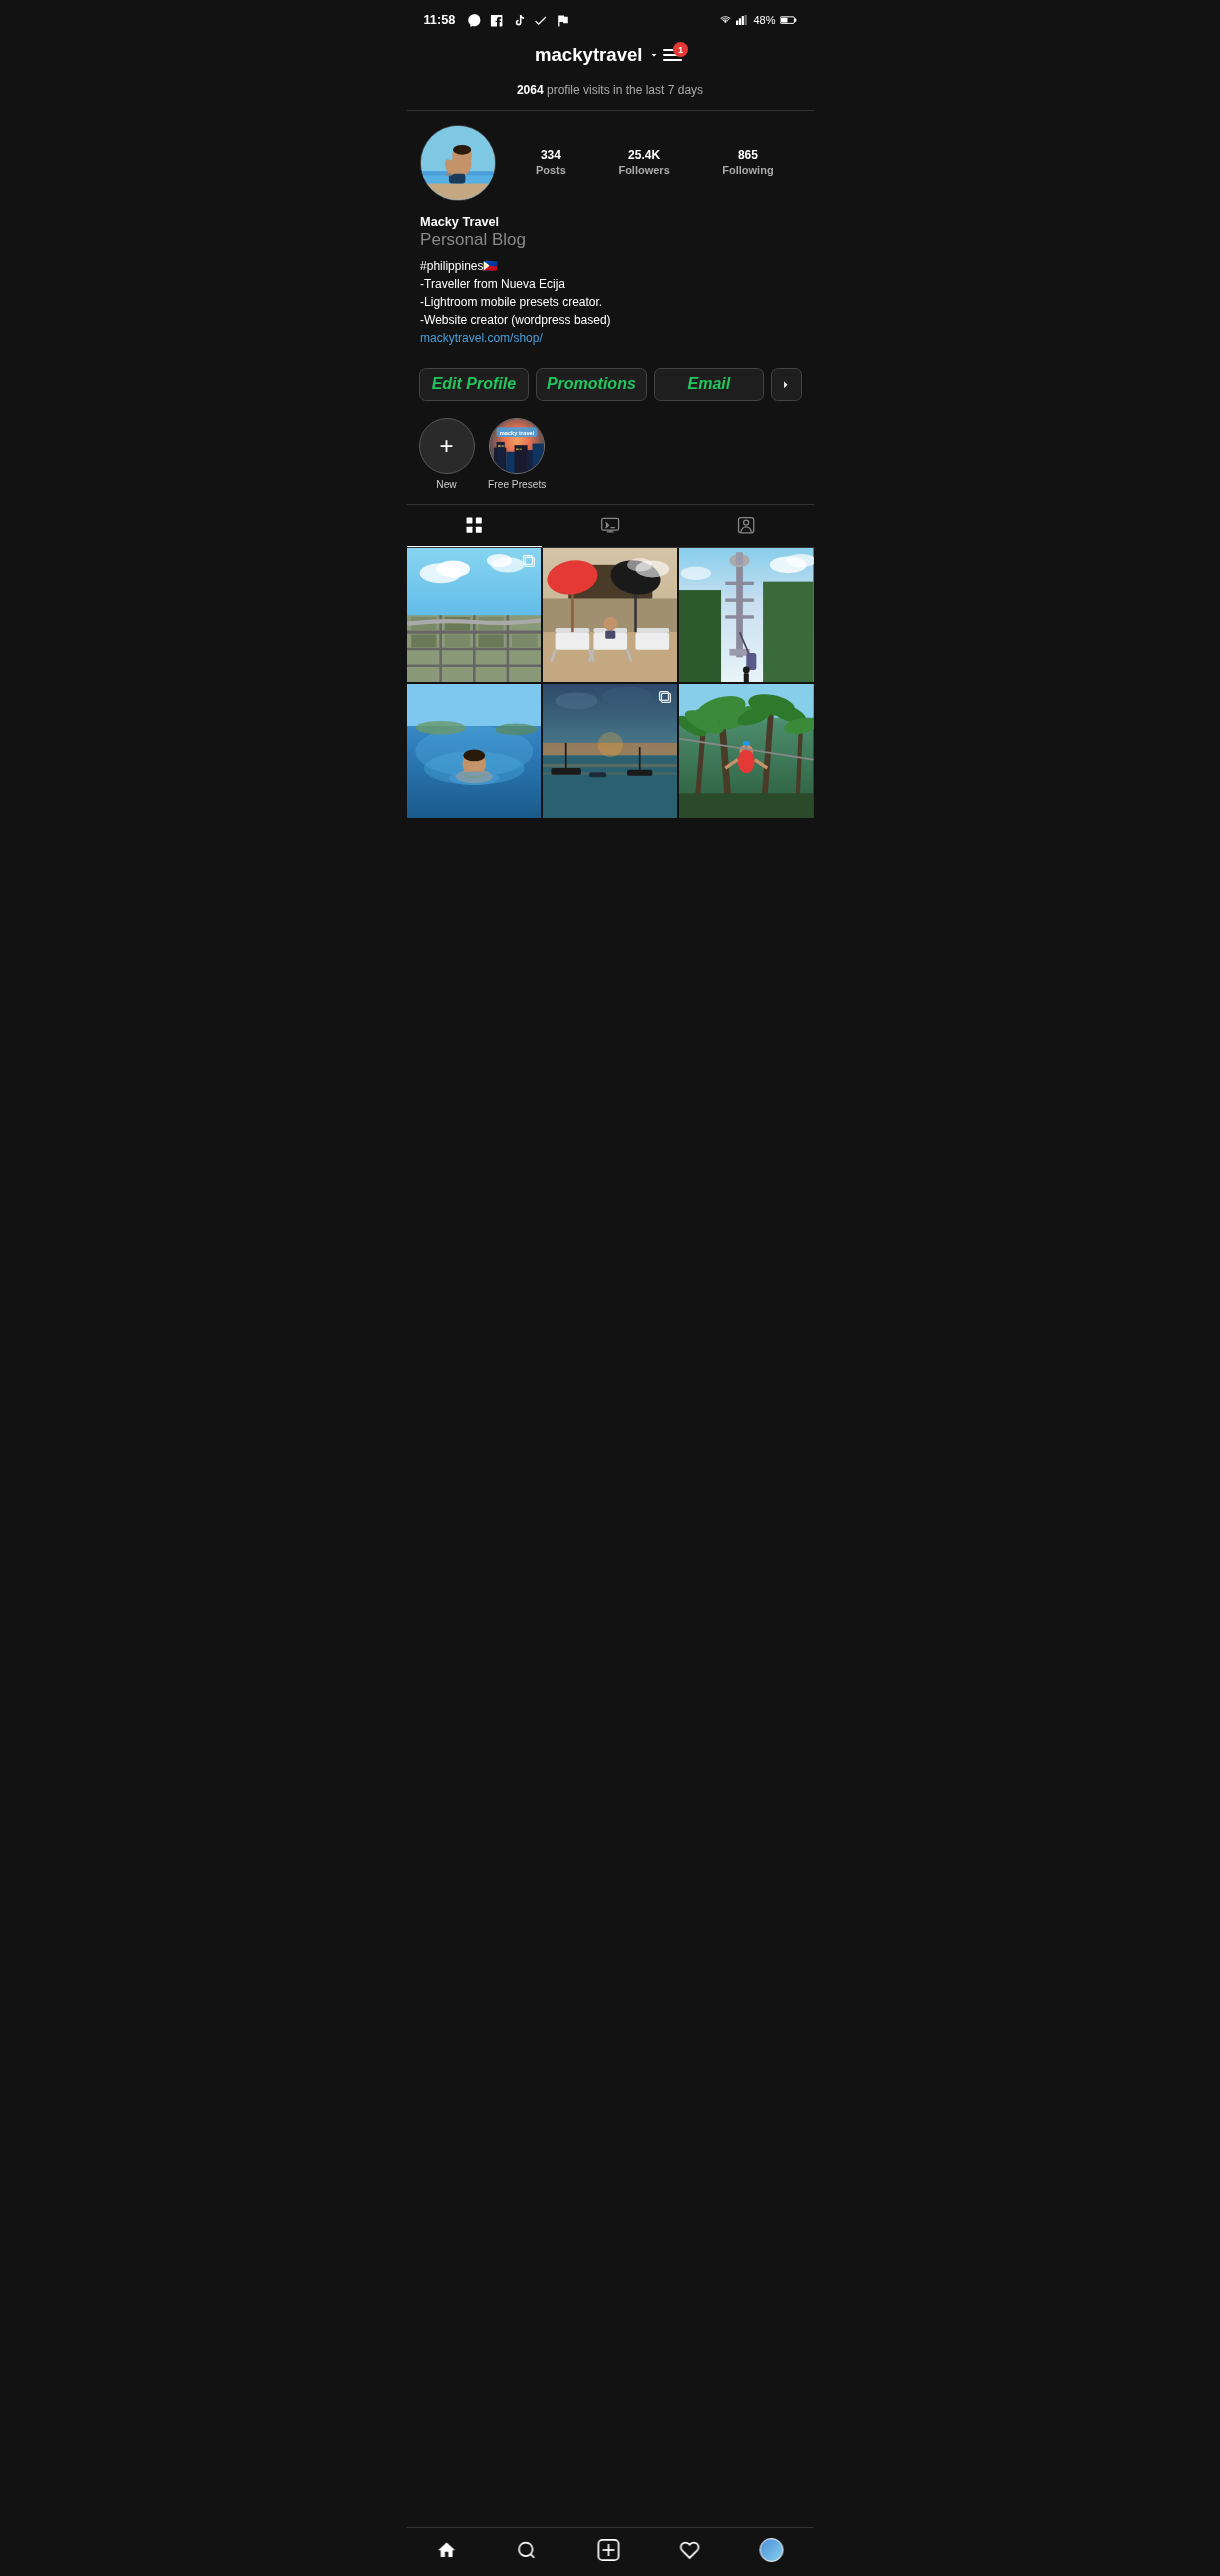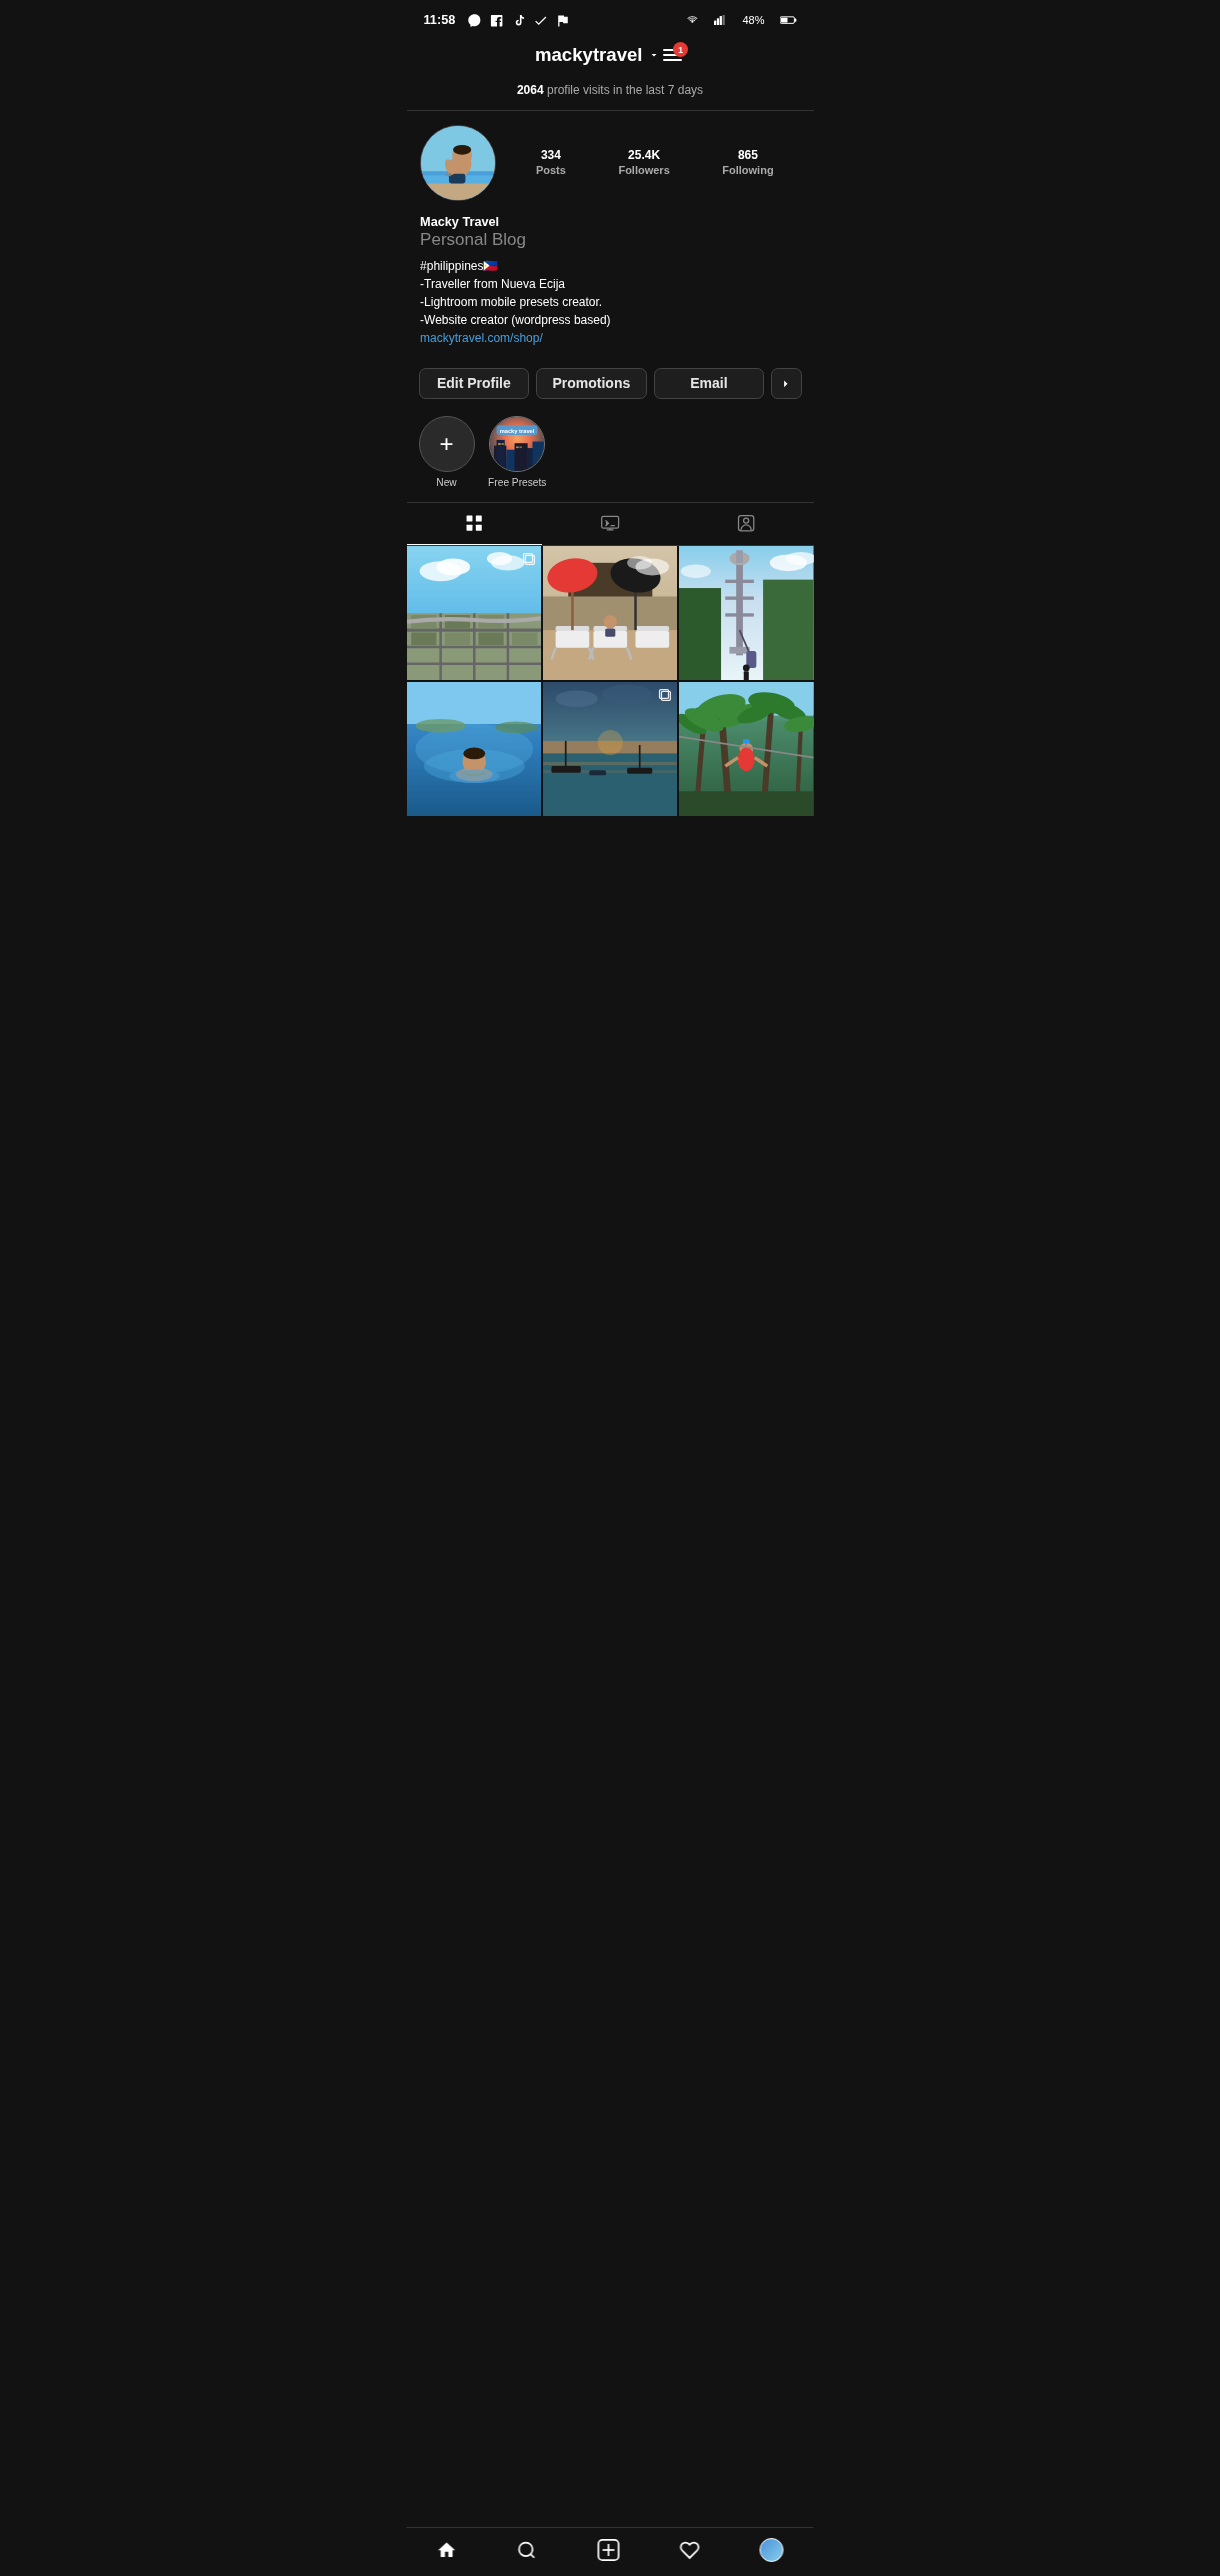--- a/index.html
+++ b/index.html
@@ -26,21 +26,21 @@
       height: 37px;
     }
     .status-time {
       font-size: 12.7px;
       font-weight: 600;
       color: #fff;
     }
     .status-icons {
       display: flex;
       align-items: center;
-      gap: 15px;
+      gap: 4px;
     }
     .status-icons span {
       font-size: 11px;
       color: #fff;
     }
     .status-left-icons {
       display: flex;
       align-items: center;
       gap: 8px;
     }
@@ -177,27 +177,28 @@
     
     .action-buttons {
       display: flex;
       padding: 6.8px 12px 10.2px;
       gap: 6.8px;
     }
     .action-btn {
       flex: 1;
       background: #1e1e1e;
       border: 0.8px solid #444;
-      color: #e5e5e5;
-      font-size: 14px;
+      color: #22c55e;
+      font-size: 16px;
       font-weight: 600;
       padding: 6.8px 3.4px;
       border-radius: 6.8px;
       text-align: center;
       cursor: pointer;
+      font-style: italic;
     }
     .action-btn-last {
       min-width: 68px;
       flex: 1;
     }
     .action-btn-arrow {
       width: 30.5px;
       flex: none;
       display: flex;
       align-items: center;

